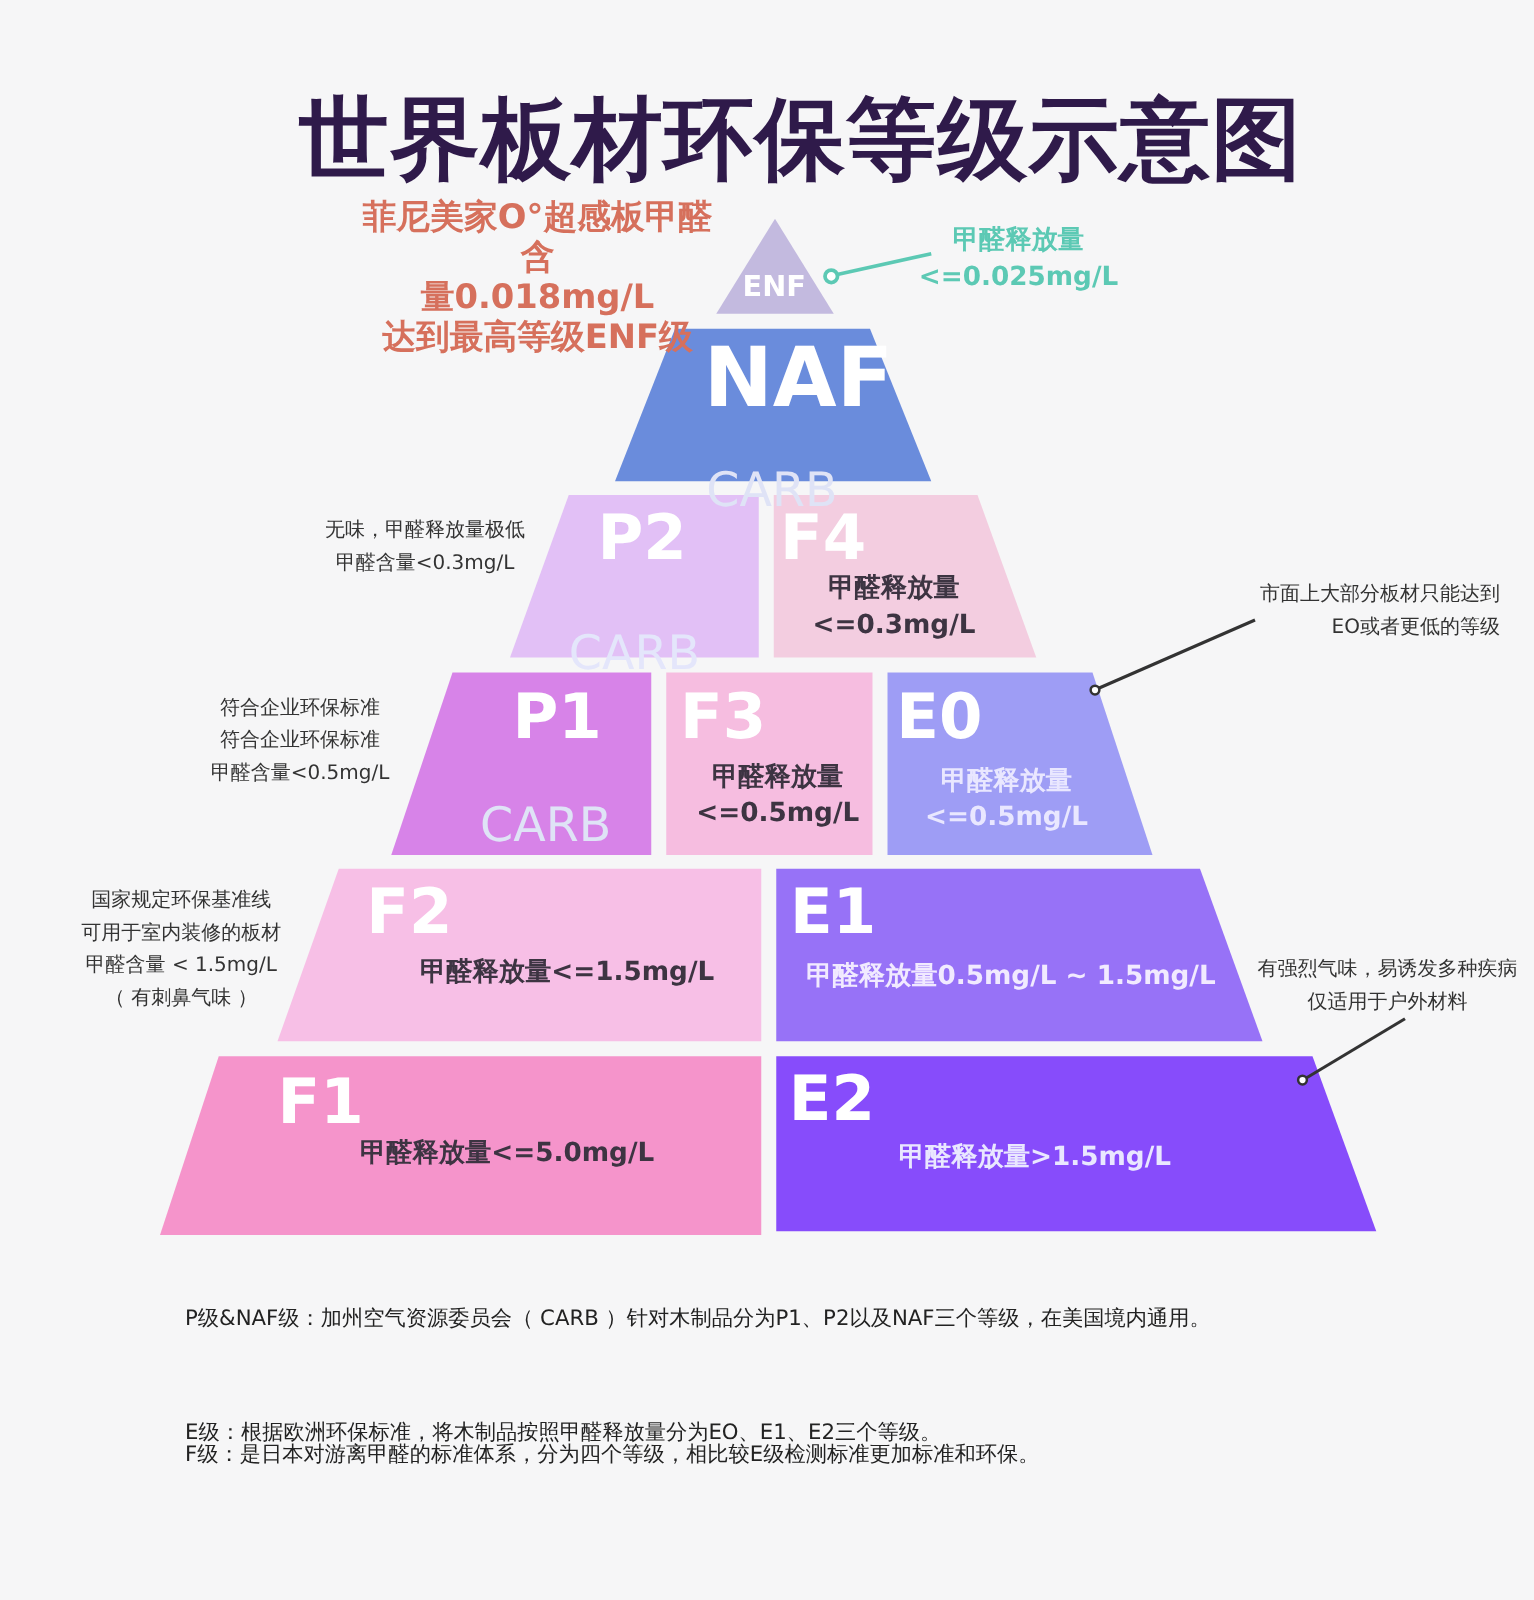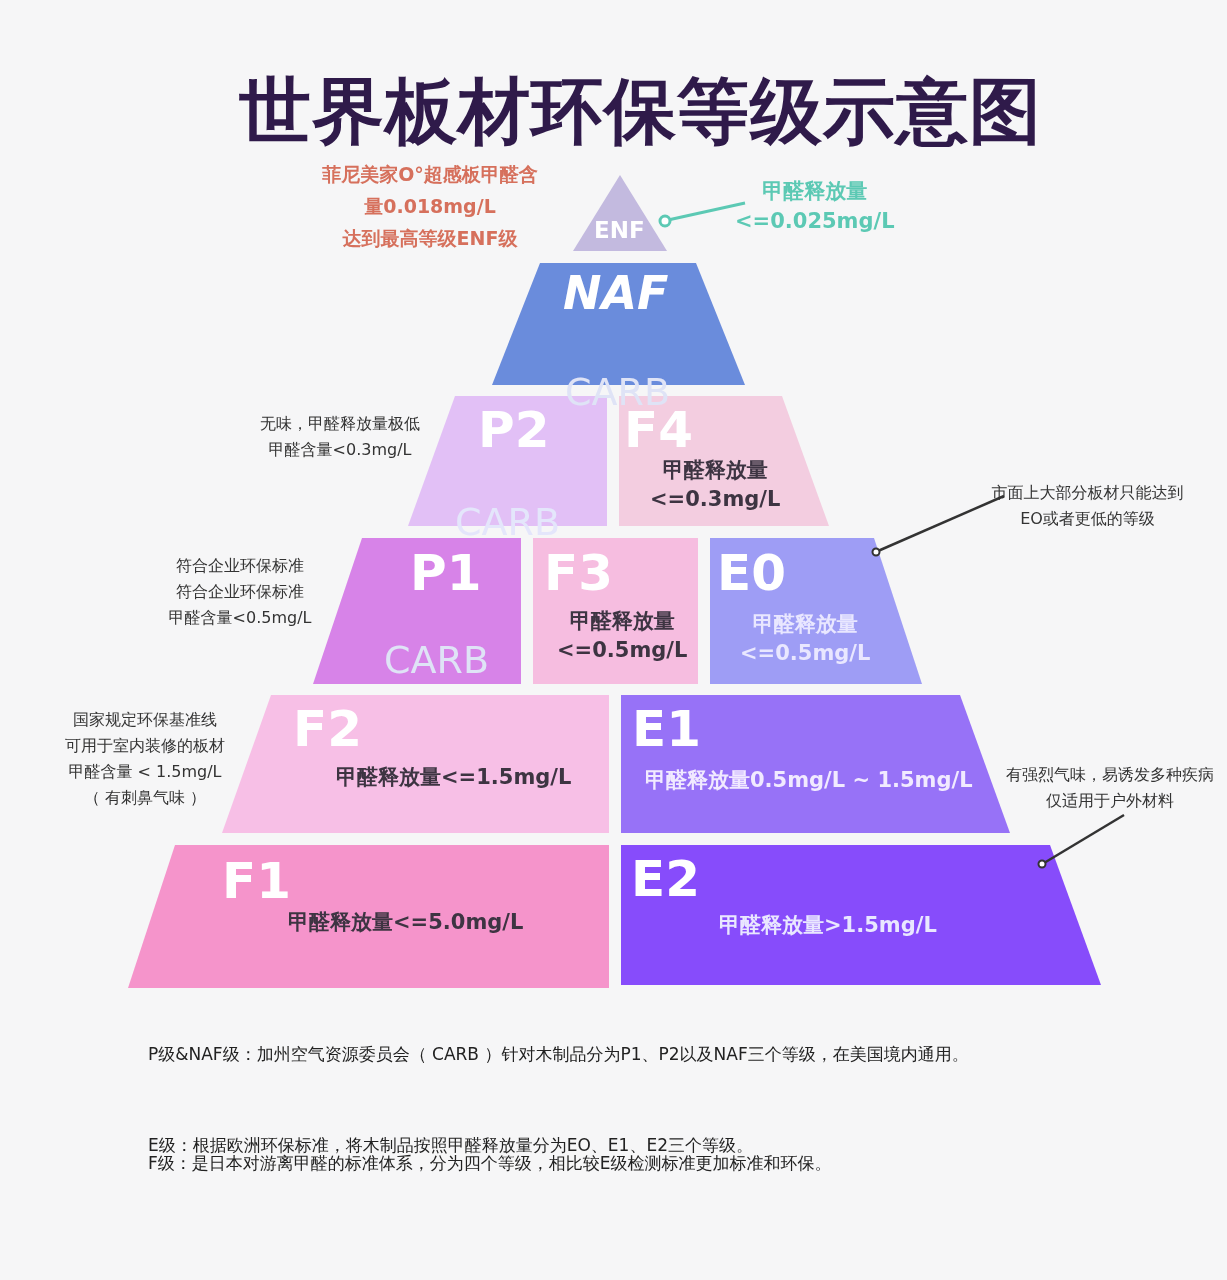--- a/index.html
+++ b/index.html
@@ -12,21 +12,21 @@
     position: absolute; left: 0; width: 1227px; top: 64px; text-align: center;
     font-size: 72px; font-weight: bold; color: #2f1a4a; letter-spacing: 1px; margin-left: 27px;
   }
   svg.pyr { position: absolute; left: 0; top: 0; }
   .t { position: absolute; white-space: nowrap; }
   .big { font-size: 50px; font-weight: bold; color: #ffffff; line-height: 1; }
   .carb { font-size: 38px; color: #dfe3f6; line-height: 1; margin-top: 46px; }
   .val { font-size: 21px; font-weight: bold; color: #3d3442; line-height: 1.4; text-align: center; }
   .val.light { color: #e9e7ff; }
   .note { font-size: 16px; color: #333; line-height: 26px; text-align: center; position: absolute; }
-  .promo { position: absolute; left: 290px; top: 158px; width: 280px; text-align: center; color: #d6705c; font-size: 19px; font-weight: bold; line-height: 32px; }
+  .promo { position: absolute; left: 290px; top: 158px; width: 280px; text-align: center; color: #d6705c; font-size: 27px; font-weight: bold; line-height: 32px; }
   .enf-note { position: absolute; left: 735px; top: 176px; color: #5cc9b4; font-size: 21px; font-weight: bold; line-height: 30px; text-align: center; }
   .footer { position: absolute; left: 148px; font-size: 17px; color: #222; }
 </style>
 </head>
 <body>
 
 <div class="title">世界板材环保等级示意图</div>
 
 <svg class="pyr" width="1227" height="1280">
   <polygon points="620,175 667,251 573,251" fill="#c3badf"></polygon>
@@ -44,21 +44,21 @@
   <line x1="668" y1="220" x2="745" y2="203" stroke="#5cc9b4" stroke-width="3"></line>
   <circle cx="665" cy="221" r="5" fill="#fff" stroke="#5cc9b4" stroke-width="3"></circle>
   <line x1="878" y1="551" x2="1004" y2="496" stroke="#333" stroke-width="2.5"></line>
   <circle cx="876" cy="552" r="3.5" fill="#fff" stroke="#333" stroke-width="2"></circle>
   <line x1="1044" y1="863" x2="1124" y2="815" stroke="#333" stroke-width="2.5"></line>
   <circle cx="1042" cy="864" r="3.5" fill="#fff" stroke="#333" stroke-width="2"></circle>
 </svg>
 
 <div class="t" style="left:594px;top:217px;font-size:23px;font-weight:bold;color:#fff;">ENF</div>
 
-<div class="t big" style="left:563px;top:270px;font-size:46px;font-style:italic;">NAF</div>
+<div class="t big" style="left:563px;top:270px;font-size:66px;">NAF</div>
 <div class="t carb" style="left:565px;top:327px;">CARB</div>
 
 <div class="t big" style="left:478px;top:405px;">P2</div>
 <div class="t carb" style="left:455px;top:457px;color:#e4e6fb;">CARB</div>
 
 <div class="t big" style="left:624px;top:405px;">F4</div>
 <div class="t val" style="left:650px;top:456px;">
   <div>甲醛释放量</div>
   <div>&lt;=0.3mg/L</div>
 </div>
@@ -108,21 +108,21 @@
   <div>符合企业环保标准</div>
   <div>符合企业环保标准</div>
   <div>甲醛含量&lt;0.5mg/L</div>
 </div>
 <div class="note" style="left:50px;top:707px;width:190px;">
   <div>国家规定环保基准线</div>
   <div>可用于室内装修的板材</div>
   <div>甲醛含量 &lt; 1.5mg/L</div>
   <div>（ 有刺鼻气味 ）</div>
 </div>
-<div class="note" style="left:975px;top:480px;width:225px;">
+<div class="note" style="left:975px;top:462px;width:225px;text-align:right;">
   <div>市面上大部分板材只能达到</div>
   <div>EO或者更低的等级</div>
 </div>
 <div class="note" style="left:995px;top:762px;width:230px;">
   <div>有强烈气味，易诱发多种疾病</div>
   <div>仅适用于户外材料</div>
 </div>
 
 <div class="footer" style="top:1043px;">P级&amp;NAF级：加州空气资源委员会（ CARB ）针对木制品分为P1、P2以及NAF三个等级，在美国境内通用。</div>
 <div class="footer" style="top:1098px;margin-top:36px;">E级：根据欧洲环保标准，将木制品按照甲醛释放量分为EO、E1、E2三个等级。</div>

